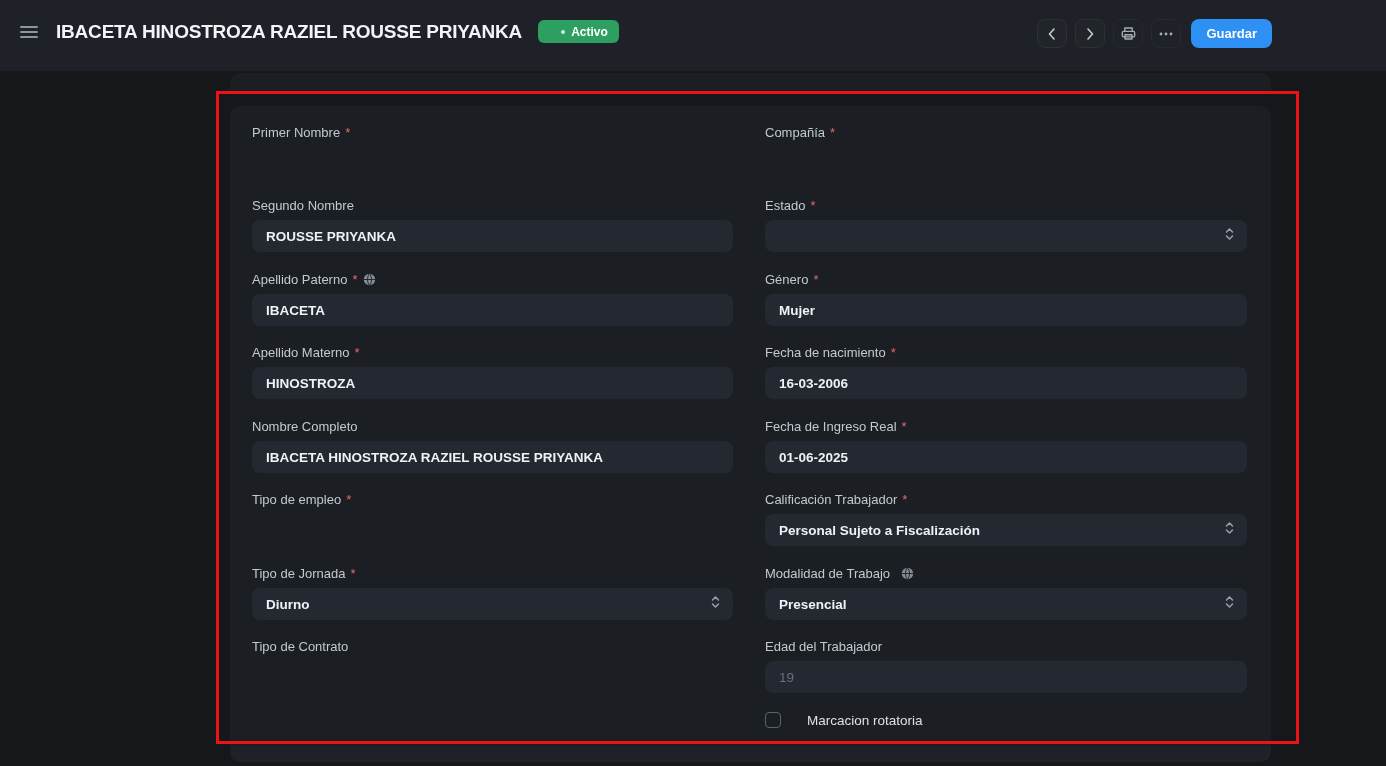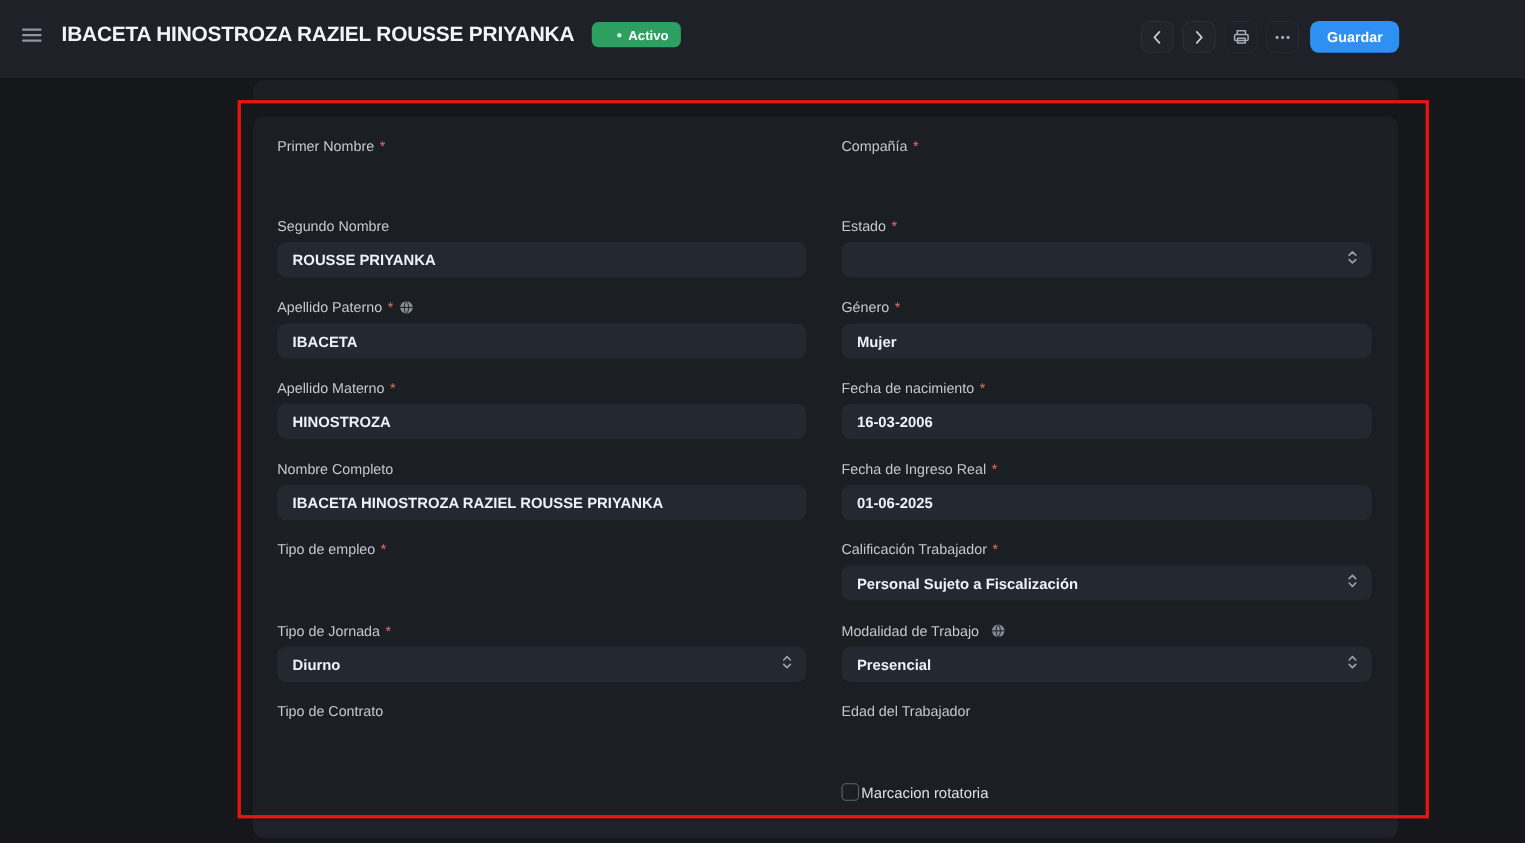--- a/index.html
+++ b/index.html
@@ -61,21 +61,21 @@
   .globe{margin-left:6px;display:inline-flex;align-items:center;}
   .control{
     width:100%;height:32px;background:#242831;border:none;border-radius:8px;
     color:#eef1f5;font-weight:700;font-size:13.5px;padding:0 14px;
     box-sizing:border-box;outline:none;font-family:"Liberation Sans",sans-serif;
   }
   .control::placeholder{color:#68707a;font-weight:400;opacity:1;}
   .control.disabled{color:#68707a;font-weight:400;}
   .sel-chev{position:absolute;right:13px;top:29px;display:inline-flex;cursor:pointer;}
   
-  .checkbox-row{position:absolute;left:765px;top:712px;display:flex;align-items:center;gap:2px;justify-content:center;}
+  .checkbox-row{position:absolute;left:765px;top:712px;display:flex;align-items:center;gap:26px;justify-content:center;}
   .checkbox-row input[type=checkbox]{
     appearance:none;-webkit-appearance:none;width:16px;height:16px;margin:0;
     border:1.5px solid #5c636e;border-radius:4px;background:transparent;cursor:pointer;
   }
   .cb-label{font-size:13.5px;color:#dde0e6;}
   
   .annotation{
     position:absolute;left:216px;top:91px;width:1083px;height:653px;
     border:3px solid #ee1313;box-sizing:border-box;pointer-events:none;z-index:50;
   }
@@ -278,20 +278,21 @@
         <path d="M1.5 9 L4.5 12 L7.5 9"></path>
       </svg>
     </span>
 </div>
 
 <div class="field" style="left:765px;top:639px;width:482px">
   <div class="label">
       <span>Edad del Trabajador</span>
       <span class="req"></span>
     </div>
+  <input class="control disabled" disabled="" value="19" style="">
 </div>
 
 <div class="checkbox-row">
   <input type="checkbox" style="">
   <span class="cb-label">Marcacion rotatoria</span>
 </div>
 
 <div class="annotation"></div>
 
 </body></html>

